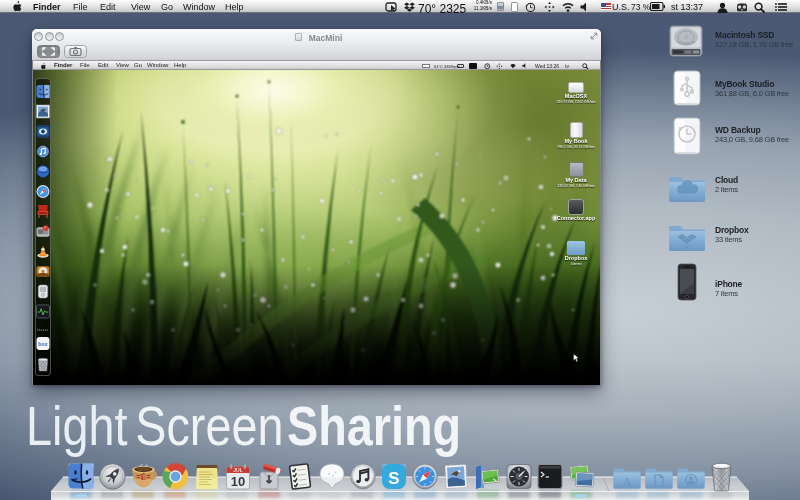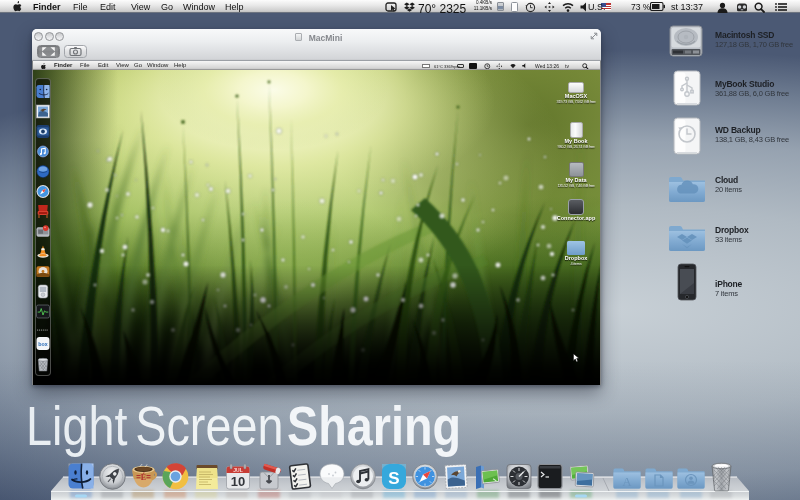--- a/index.html
+++ b/index.html
@@ -111,21 +111,21 @@
   <svg class="abs" style="left:561px;top:2px" width="14" height="10" viewBox="0 0 14 10">
     <circle cx="7" cy="8.6" r="1.3" fill="#1c1c1c"></circle>
     <path d="M4.2 6.2 A4.3 4.3 0 0 1 9.8 6.2" fill="none" stroke="#1c1c1c" stroke-width="1.5"></path>
     <path d="M2 3.6 A7.6 7.6 0 0 1 12 3.6" fill="none" stroke="#1c1c1c" stroke-width="1.5"></path>
   </svg>
   <svg class="abs" style="left:580px;top:1.5px" width="11" height="10" viewBox="0 0 11 10">
     <path d="M0.5 3.5 h2.5 l3 -3 v9 l-3 -3 h-2.5 Z" fill="#1c1c1c"></path>
   </svg>
   <span class="abs" style="left:601px;top:2.5px;width:9.5px;height:7px;background:linear-gradient(#b33 0%,#b33 25%,#fff 25%,#fff 40%,#b33 40%,#b33 55%,#fff 55%,#fff 70%,#b33 70%,#b33 85%,#fff 85%)"></span>
   <span class="abs" style="left:601px;top:2.5px;width:4.5px;height:4px;background:#3a4d8f"></span>
-  <span style="left:588px">U.S.</span>
+  <span style="left:612px">U.S.</span>
   <span style="left:631px;font-size:8.5px">73 %</span>
   <svg class="abs" style="left:650px;top:2px" width="15" height="9" viewBox="0 0 15 9">
     <rect x="0.5" y="0.5" width="12.5" height="8" rx="1.5" fill="none" stroke="#1a1a1a" stroke-width="1.1"></rect>
     <rect x="13.5" y="2.8" width="1.5" height="3.4" rx="0.6" fill="#1a1a1a"></rect>
     <rect x="2" y="2" width="7.5" height="5" fill="#1a1a1a"></rect>
   </svg>
   <span style="left:671px">st 13:37</span>
   <svg class="abs" style="left:716px;top:1.5px" width="13" height="11" viewBox="0 0 13 11">
     <circle cx="6.5" cy="3.4" r="2.6" fill="#1a1a1a"></circle>
     <path d="M1.5 11 C1.5 7.5 4 6.3 6.5 6.3 C9 6.3 11.5 7.5 11.5 11 Z" fill="#1a1a1a"></path>
@@ -649,31 +649,31 @@
   <svg class="dicon" style="left:672px;top:117px" width="30" height="38" viewBox="0 0 30 38">
     <rect x="2" y="1" width="26" height="36" rx="3.5" fill="#f4f5f6" stroke="#b4b8bd" stroke-width="1"></rect>
     <rect x="3.5" y="2.5" width="10" height="33" rx="2.5" fill="#ffffff" opacity="0.8"></rect>
     <circle cx="15" cy="17" r="8" fill="none" stroke="#c3c7cc" stroke-width="1.6"></circle>
     <path d="M15 11.5 L15 17 L19.5 17" fill="none" stroke="#c3c7cc" stroke-width="1.4"></path>
     <path d="M8.2 13 L6.2 10.4 L10.4 10.2 Z" fill="#c3c7cc"></path>
     <rect x="5" y="35" width="20" height="1.2" fill="#d8dbdf"></rect>
   </svg>
   <div class="dlabel" style="top:126px">
       <div class="nm">WD Backup</div>
-      <div class="inf">138,1 GB, 8,43 GB free</div>
+      <div class="inf">243,0 GB, 9,68 GB free</div>
     </div>
 
   <svg class="dicon" style="left:667px;top:173px" width="40" height="31" viewBox="0 0 40 31">
     <path d="M2 6 Q2 4 4 4 L13 4 Q14.5 4 15 5.5 L16 7.5 L38 7.5 L38 27 Q38 29 36 29 L4 29 Q2 29 2 27 Z" fill="#7fa9cf"></path>
     <path d="M2 9 L38 9 L38 27 Q38 29 36 29 L4 29 Q2 29 2 27 Z" fill="url(#fgrad)"></path>
     <path d="M13 20.5 a4.5 4.5 0 0 1 1.5 -8.7 a6 6 0 0 1 11.3 -0.5 a4 4 0 0 1 1.7 9.2 Z" fill="#6592bc" opacity="0.85"></path>
   </svg>
   <div class="dlabel" style="top:176px">
       <div class="nm">Cloud</div>
-      <div class="inf">20 items</div>
+      <div class="inf">2 items</div>
     </div>
 
   <svg class="dicon" style="left:667px;top:222px" width="40" height="31" viewBox="0 0 40 31">
     <path d="M2 6 Q2 4 4 4 L13 4 Q14.5 4 15 5.5 L16 7.5 L38 7.5 L38 27 Q38 29 36 29 L4 29 Q2 29 2 27 Z" fill="#7fa9cf"></path>
     <path d="M2 9 L38 9 L38 27 Q38 29 36 29 L4 29 Q2 29 2 27 Z" fill="url(#fgrad)"></path>
     <g fill="#6592bc" opacity="0.9">
       <path d="M15 12 L20 15 L15 18 L10 15 Z"></path>
       <path d="M25 12 L30 15 L25 18 L20 15 Z"></path>
       <path d="M15 18.6 L20 15.6 L25 18.6 L20 21.8 Z"></path>
       <path d="M15 22 L20 25 L25 22 L20 26.5 Z" opacity="0.8"></path>

